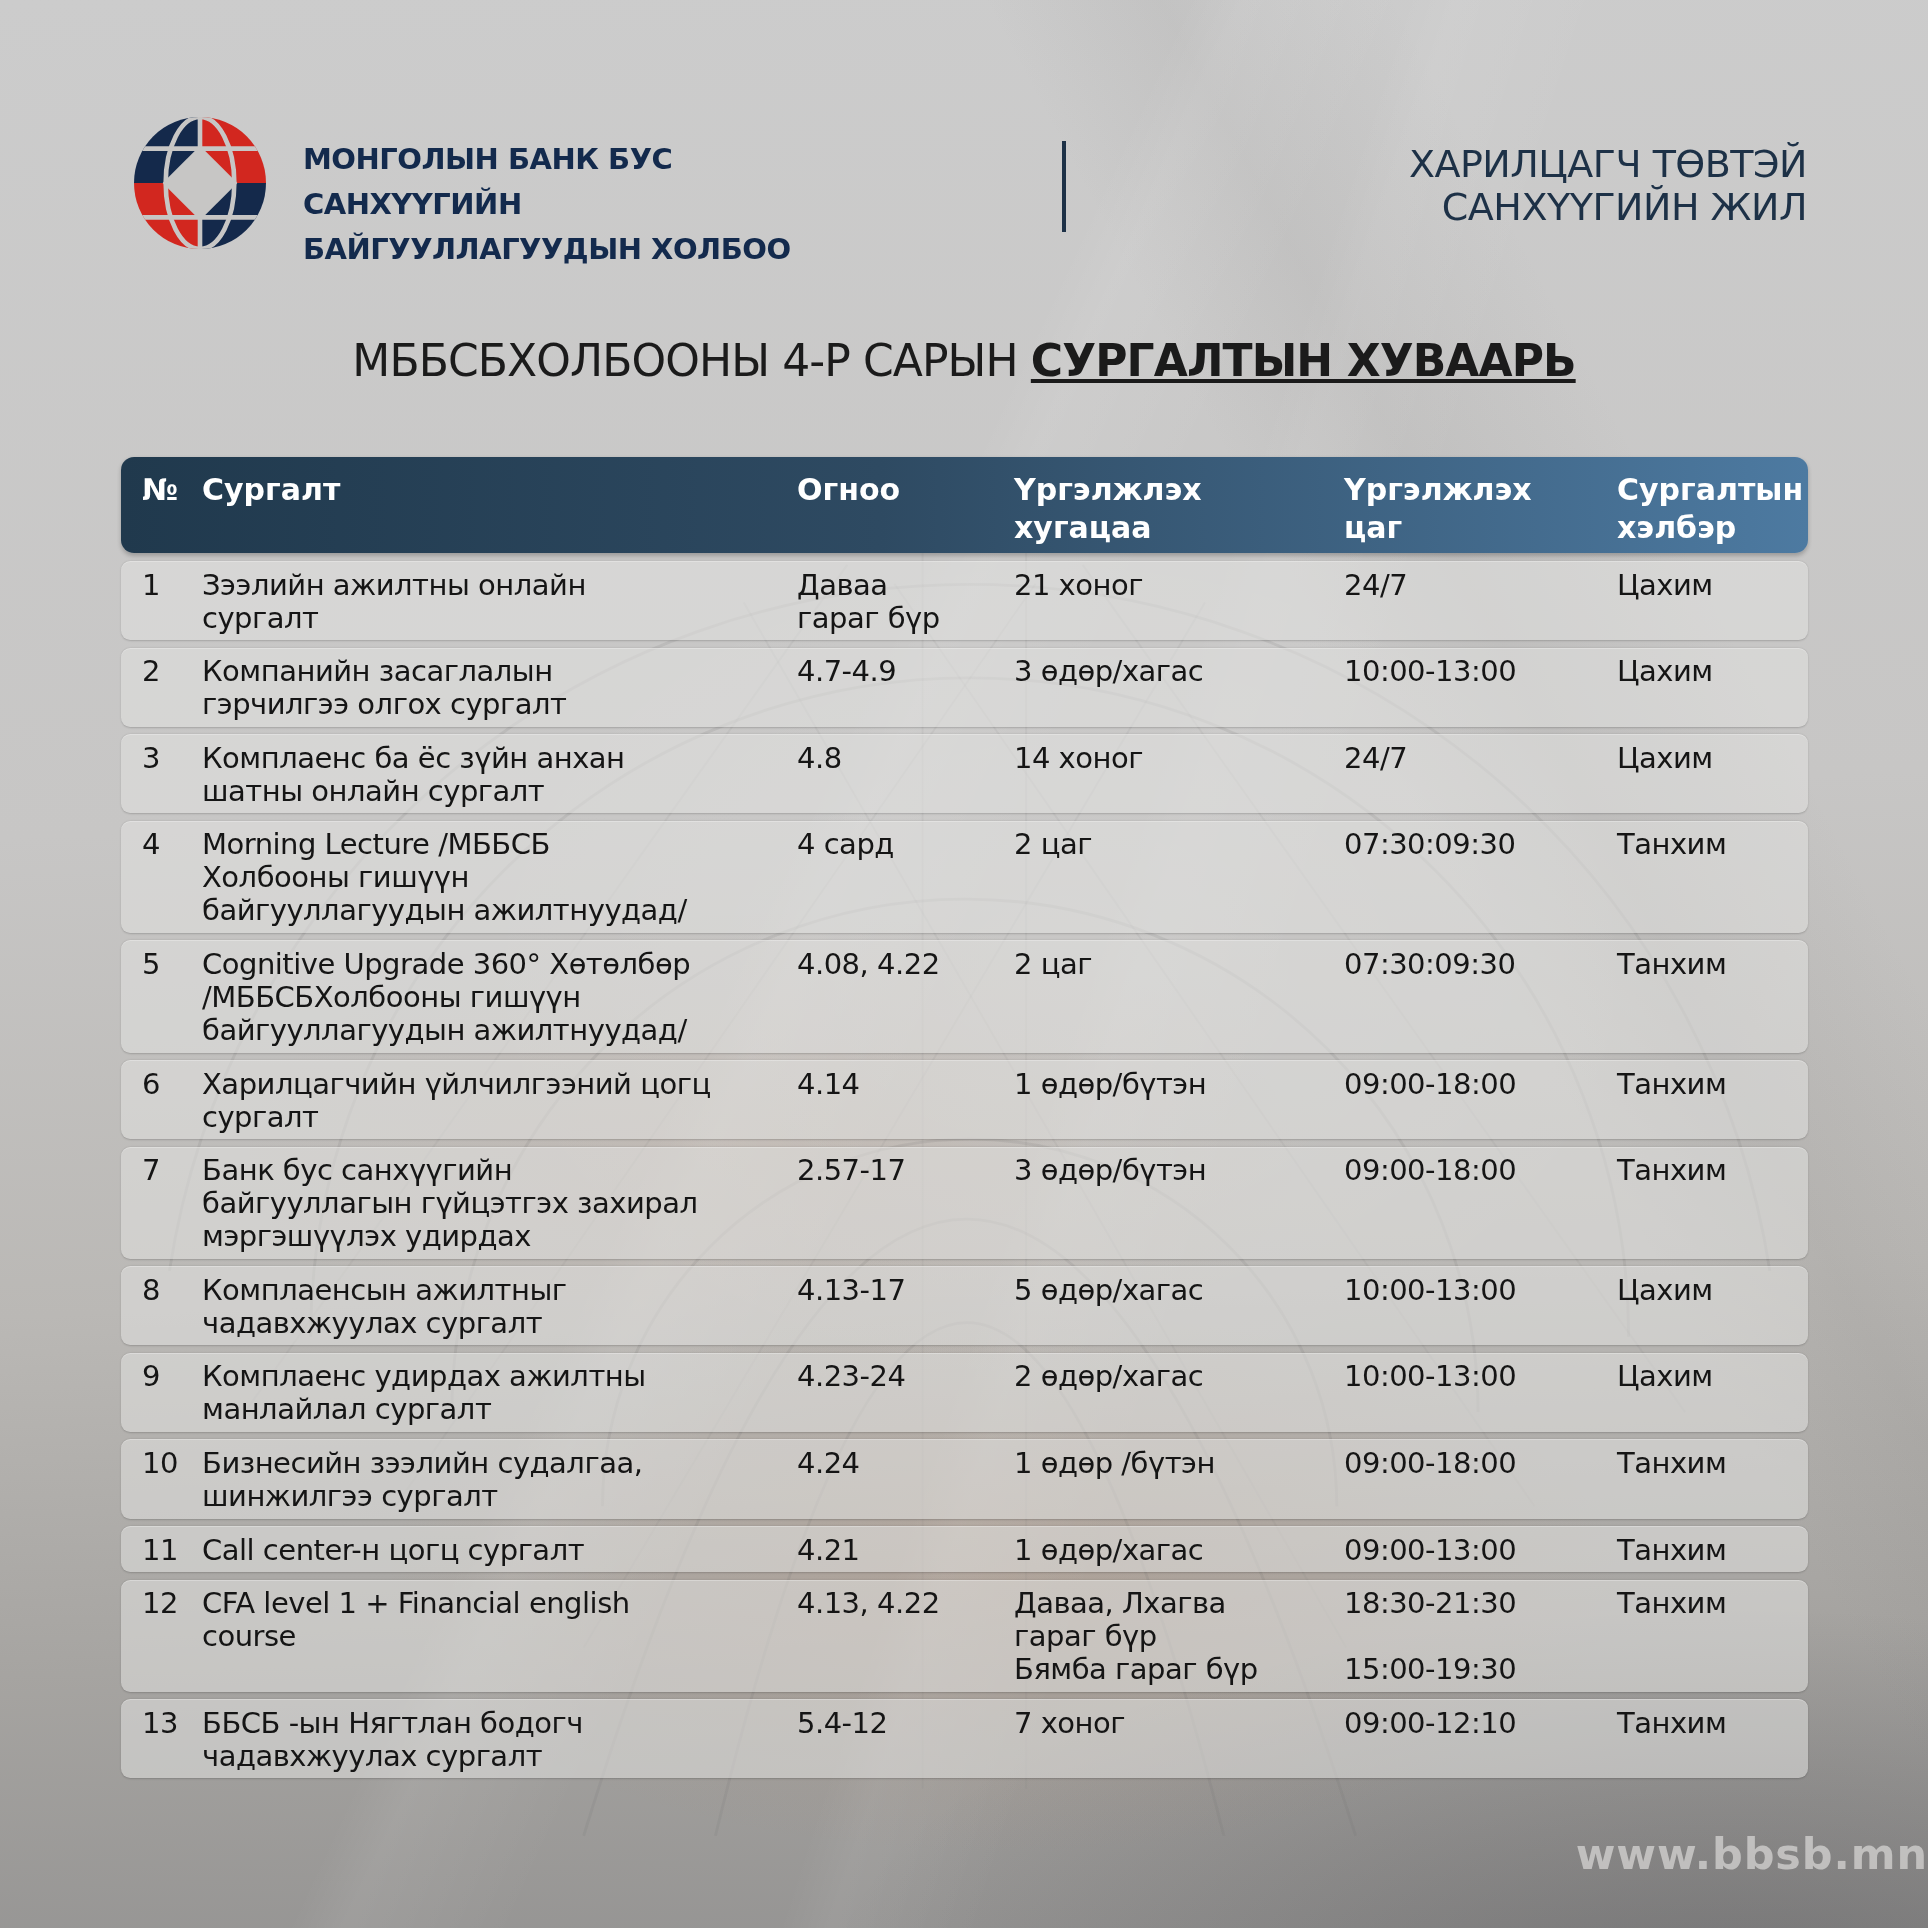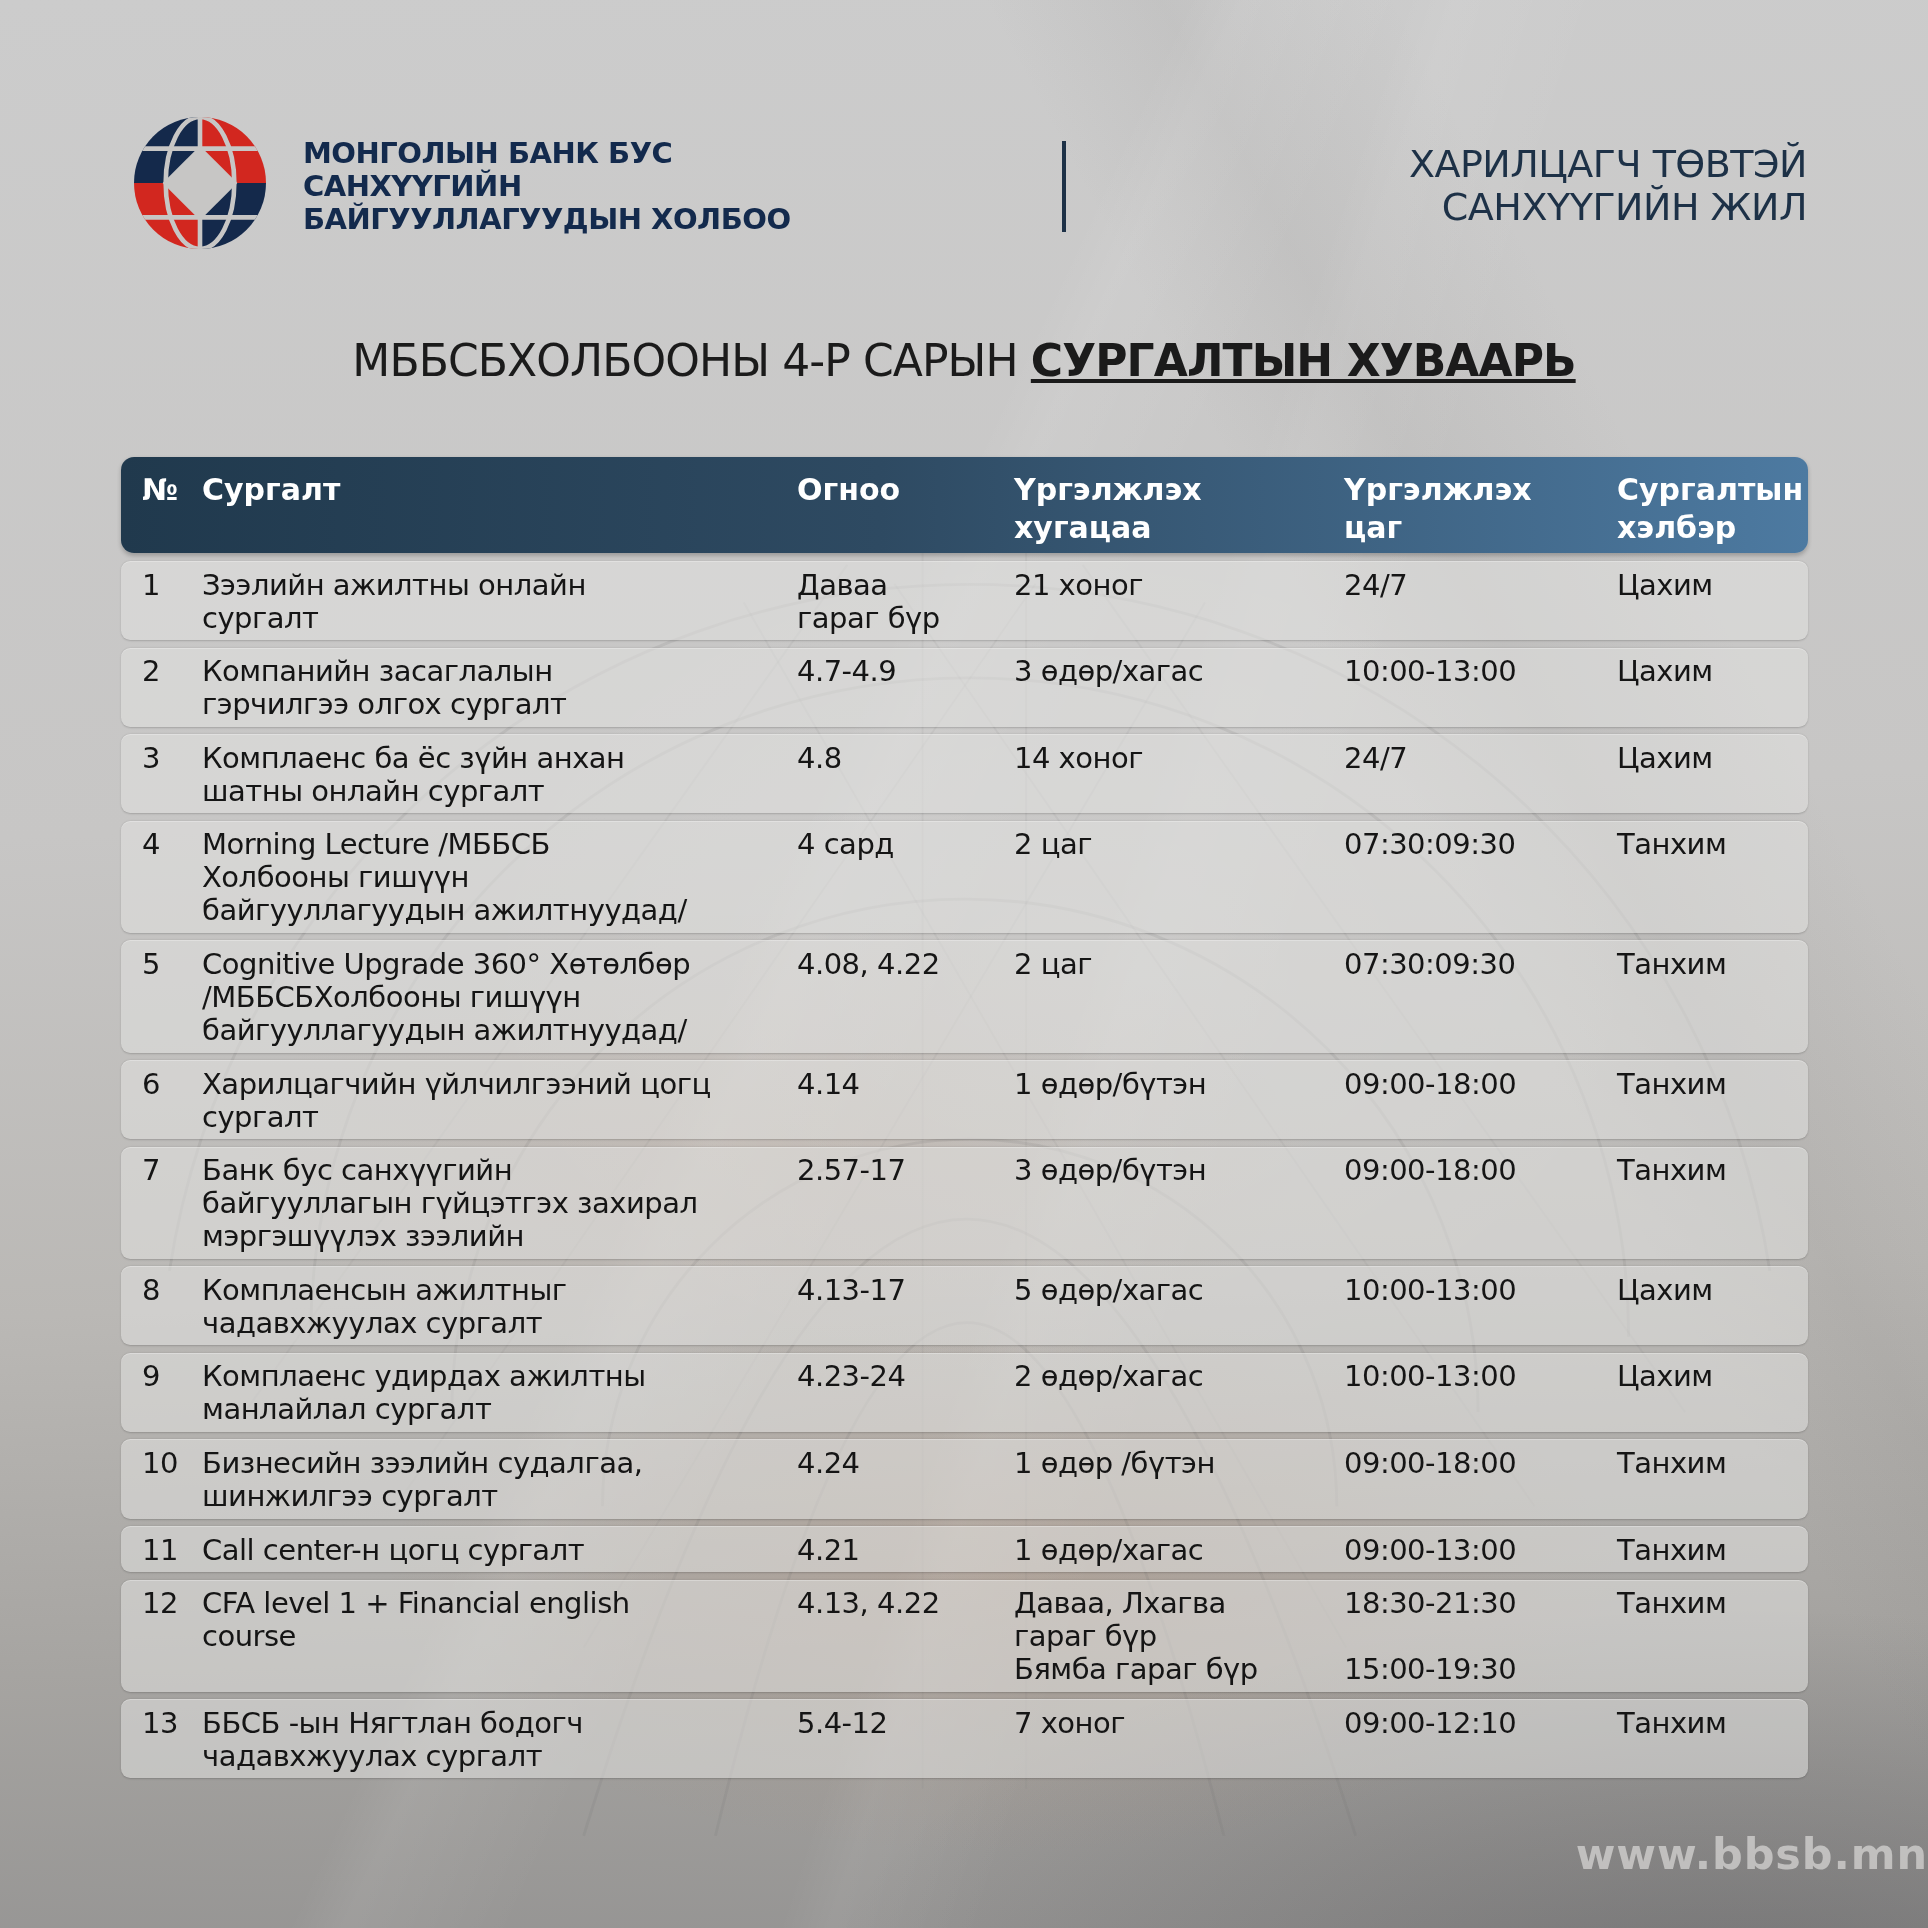--- a/index.html
+++ b/index.html
@@ -19,21 +19,21 @@
       linear-gradient(115deg, transparent 42%, rgba(255,255,255,0.07) 44%, transparent 50%),
       linear-gradient(108deg, transparent 55%, rgba(255,255,255,0.06) 57%, transparent 63%),
       linear-gradient(62deg, transparent 68%, rgba(120,118,116,0.10) 74%, transparent 82%);
   }
   .wm-svg{position:absolute;left:0;top:0;pointer-events:none;}
 
   
   .logo-globe{position:absolute;left:134px;top:117px;}
   .brand-name{
     position:absolute;left:303px;top:137px;
-    font-size:29px;font-weight:bold;line-height:33px;letter-spacing:-0.5px;
+    font-size:29px;font-weight:bold;line-height:45px;letter-spacing:-0.5px;
     color:#132a4d;white-space:pre-line;
   }
   .v-divider{position:absolute;left:1062px;top:141px;width:3.8px;height:91px;background:#1d3147;}
   .tagline{
     position:absolute;right:121px;top:143px;text-align:right;
     font-size:38px;font-weight:500;line-height:43px;letter-spacing:-0.5px;
     color:#1d3147;white-space:pre-line;
   }
 
   
@@ -197,21 +197,21 @@
     <div class="cell">4.14</div>
     <div class="cell">1 өдөр/бүтэн</div>
     <div class="cell">09:00-18:00</div>
     <div class="cell">Танхим</div>
   </div>
 
   <div class="trow">
     <div class="cell">7</div>
     <div class="cell">Банк бус санхүүгийн
 байгууллагын гүйцэтгэх захирал
-мэргэшүүлэх зээлийн</div>
+мэргэшүүлэх удирдах</div>
     <div class="cell">2.57-17</div>
     <div class="cell">3 өдөр/бүтэн</div>
     <div class="cell">09:00-18:00</div>
     <div class="cell">Танхим</div>
   </div>
 
   <div class="trow">
     <div class="cell">8</div>
     <div class="cell">Комплаенсын ажилтныг
 чадавхжуулах сургалт</div>

